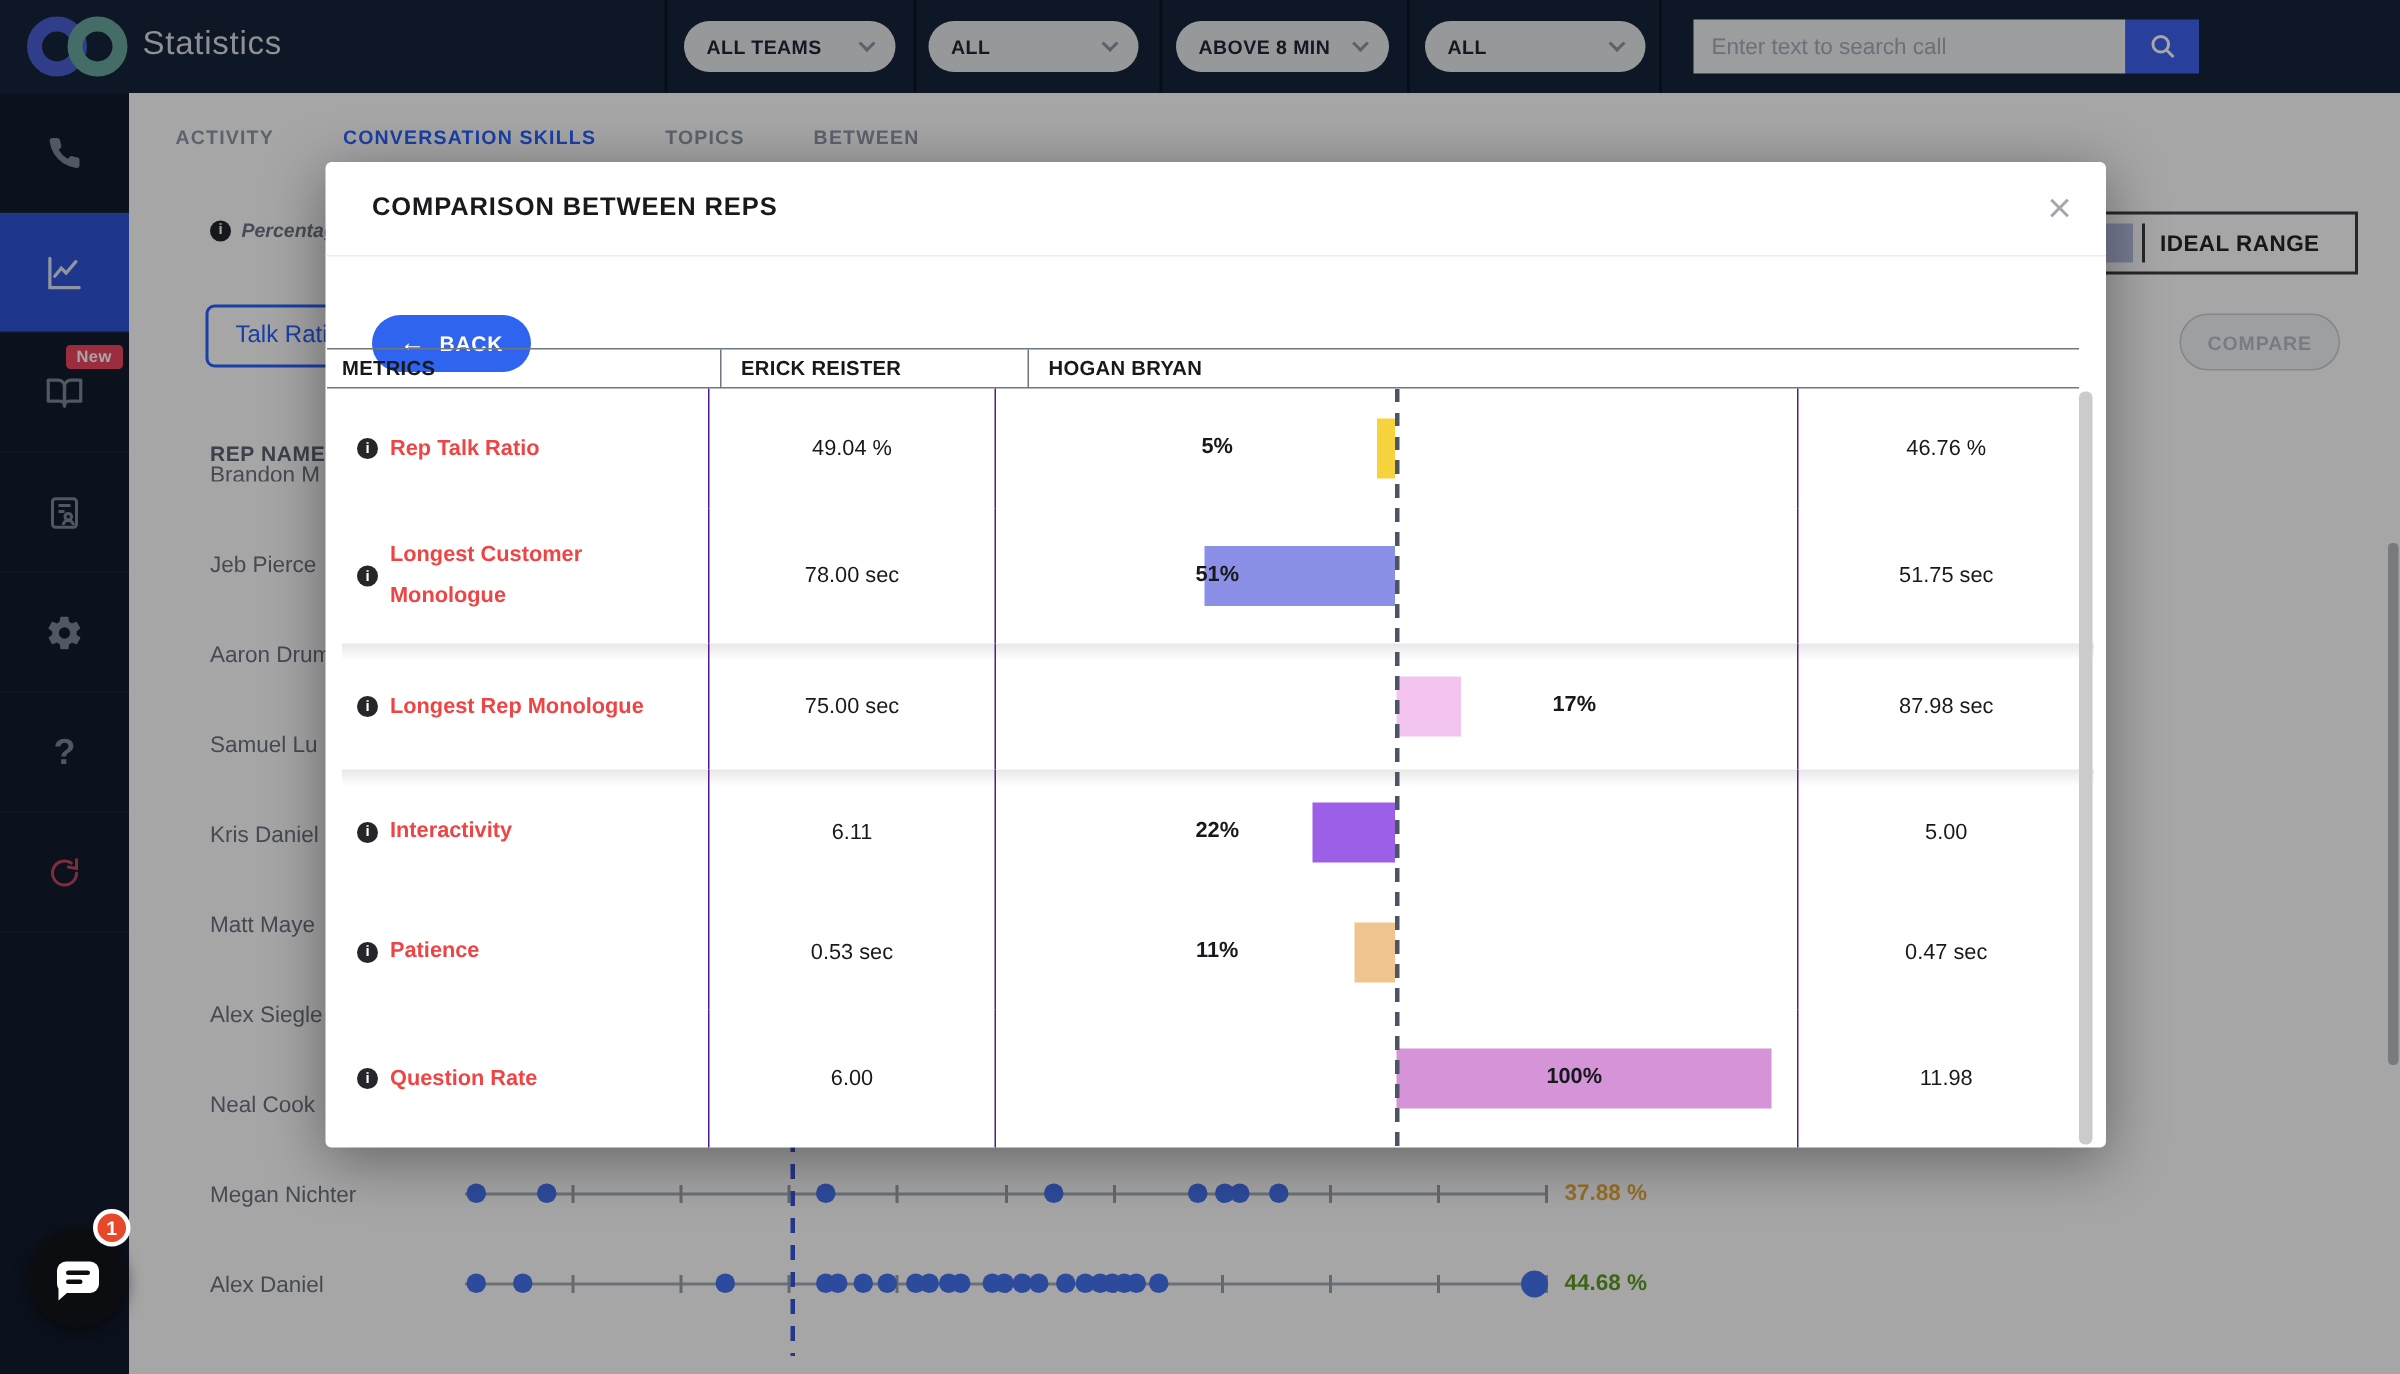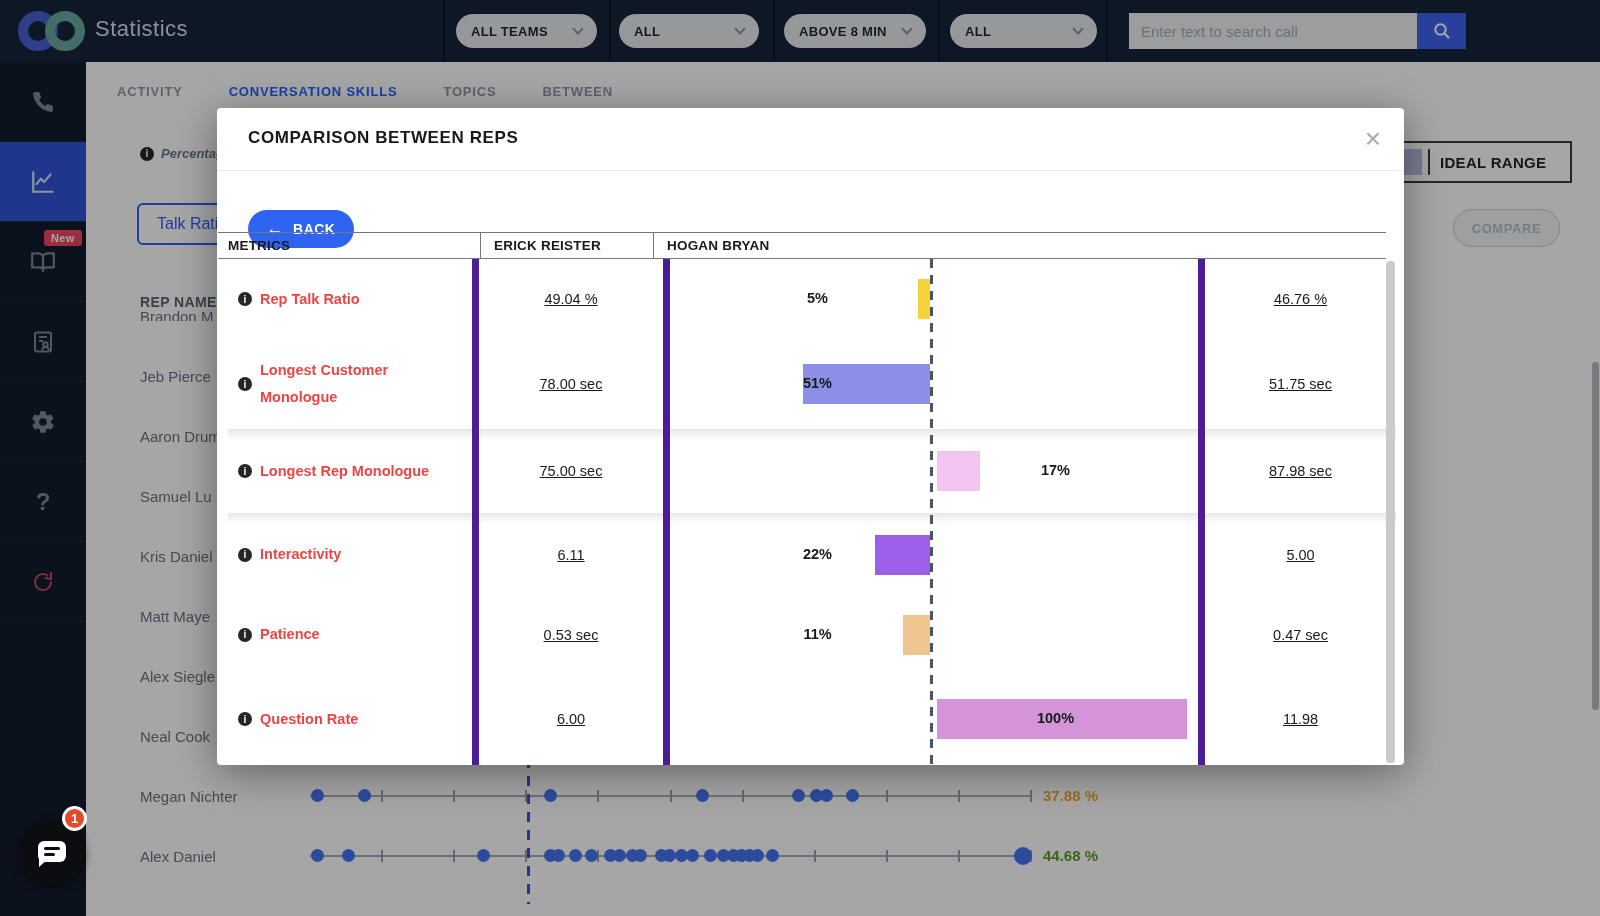--- a/index.html
+++ b/index.html
@@ -82,28 +82,28 @@
   #back-btn .arr { font-size:17px; font-weight:normal; }
 
   #cmp-table-header { position:absolute; left:1px; top:124px; width:1168px; height:27px;
                       border-top:1px solid #6f7780; border-bottom:1px solid #6f7780;
                       display:grid; grid-template-columns:244px 191px 535px 198px; align-items:center; }
   .th { font-size:13.5px; font-weight:bold; color:#17191c; letter-spacing:.2px; height:100%; display:flex; align-items:center; }
   .th.b { border-left:1px solid #6f7780; }
   .th-metrics { padding-left:10px; }
   .th-left { padding-left:13px;margin-left:18px; }
   .th-diff { justify-content:center; }
-  .th-right { padding-left:13px; }
+  .th-right { padding-left:13px;margin-left:32px; }
 
   #cmp-body { position:absolute; left:11px; top:151px; width:1168px; height:506px; }
   .cmp-row { position:relative; width:1168px; display:grid; grid-template-columns:244px 191px 535px 198px; }
   .cmp-row.sep::before { content:""; position:absolute; left:0; top:0; width:100%; height:11px;
                          background:linear-gradient(#e7e7e7,rgba(255,255,255,0)); }
   .cell { position:relative; height:100%; display:flex; align-items:center; }
-  .cell.b { border-left:7px solid #4c1d95;text-decoration:underline; }
+  .cell.b { border-left:1px solid #4c1d95; }
   .metric-cell { padding-left:10px; gap:8px; align-items:center; }
   .metric-label { font-size:14.5px; font-weight:bold; color:#ef4444; max-width:175px; line-height:1.85; }
   .val-cell { justify-content:center; font-size:14.5px; color:#17191c; }
   .diff-bar { position:absolute; top:50%; margin-top:-20px; height:40px; z-index:1; }
   .diff-label { position:absolute; top:50%; margin-top:-9px; font-size:14.5px; font-weight:bold; color:#17191c;
                 text-align:center; z-index:3; }
   .diff-label.left { left:105px; width:85px; }
   .diff-label.right { left:338px; width:95px; }
   #dash-line { position:absolute; left:702px; top:0; width:3px; height:506px; z-index:2;
                background:repeating-linear-gradient(to bottom,#4b5563 0 9px,transparent 9px 16px); }

